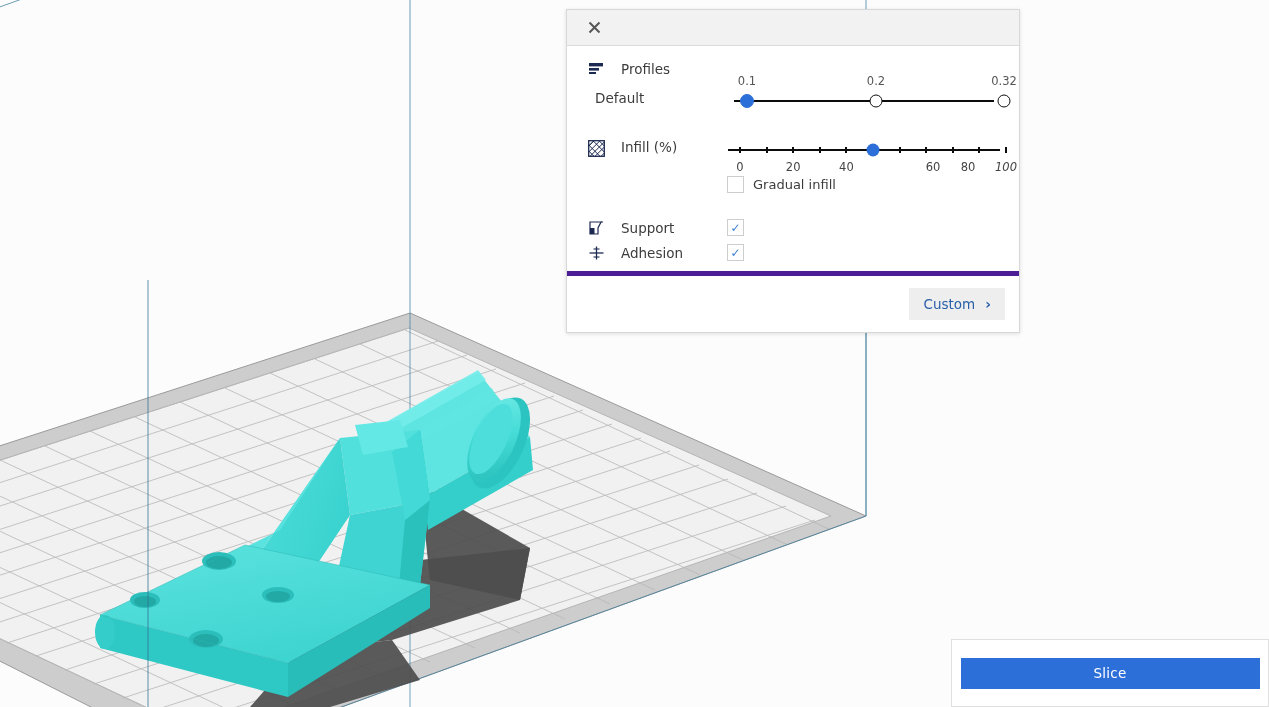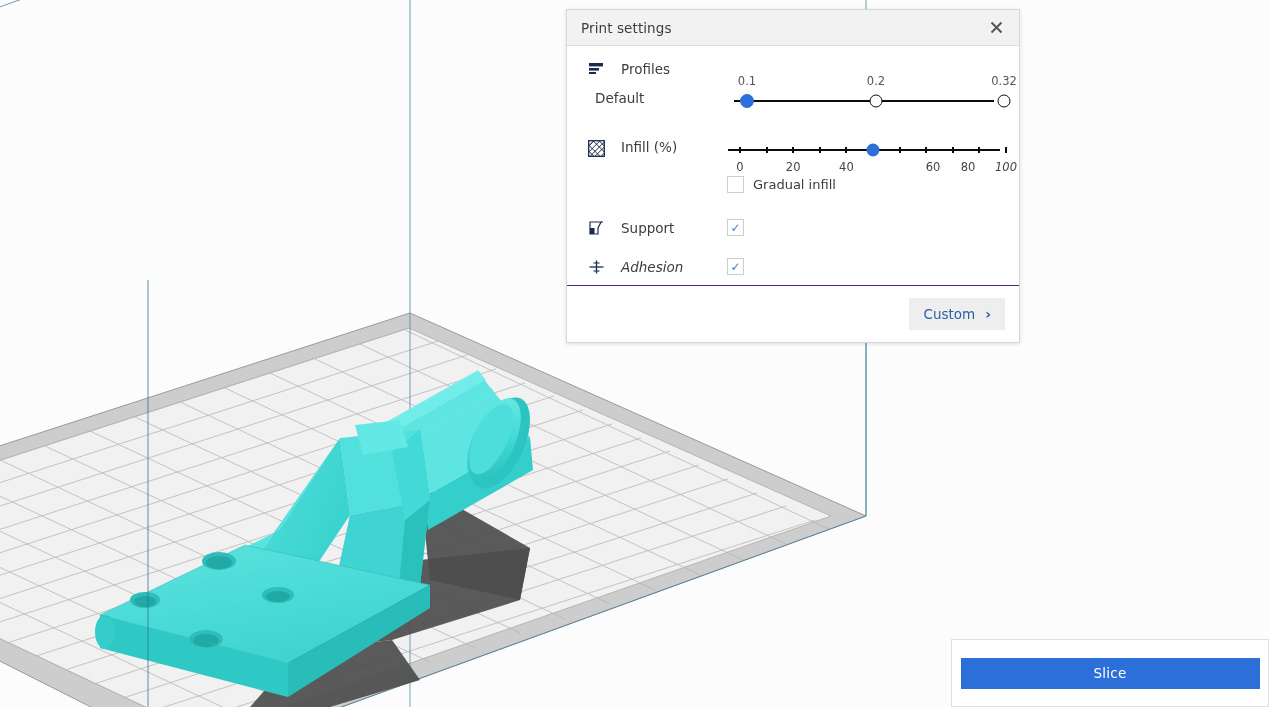--- a/index.html
+++ b/index.html
@@ -143,27 +143,27 @@
   }
   .chk .tick {
     color: #3a7fd5; font-size: 12px; line-height: 1;
     font-family: "DejaVu Sans", sans-serif;
     display: none;
   }
   .chk.on .tick { display: block; }
   .chk-label { font-size: 13px; color: #3c3c3c; }
 
   .support-row { margin-top: 26px; align-items: flex-end; }
-  .adhesion-row { margin-top: 22px; align-items: flex-end; font-style: italic; }
+  .adhesion-row { margin-top: 8px; align-items: flex-end; }
   .support-row .row-ctrl, .adhesion-row .row-ctrl { display: flex; align-items: center; }
   .support-row .row-label, .adhesion-row .row-label { padding-top: 0; }
   .support-row .row-icon, .adhesion-row .row-icon { padding-top: 0; align-items: center; }
 
   .dlg-footer {
-    border-top: 1px solid #4c1d95;
+    border-top: 5px solid #4c1d95;
     padding: 12px 14px;
     display: flex; justify-content: flex-end;
     background: #fff;
   }
   .custom-btn {
     background: #eeeeee;
     border: none;
     padding: 8px 14px;
     display: flex; align-items: center; gap: 10px;
     cursor: pointer;
@@ -328,21 +328,20 @@
       </g>
     </g>
 
     <line x1="148" y1="280" x2="148" y2="707" stroke="#2f6f95" stroke-width="0.9" opacity="0.85"></line>
   </svg>
 </div>
 
 <div id="print-settings">
 
   <div class="dlg-header">
-    <div class="dlg-title">Print settings</div>
     <div class="close-btn">
       <svg width="13" height="13" viewBox="0 0 13 13">
         <line x1="1.5" y1="1.5" x2="11.5" y2="11.5" stroke="#555" stroke-width="2"></line>
         <line x1="11.5" y1="1.5" x2="1.5" y2="11.5" stroke="#555" stroke-width="2"></line>
       </svg>
     </div>
   </div>
 
   <div class="dlg-body">
 

